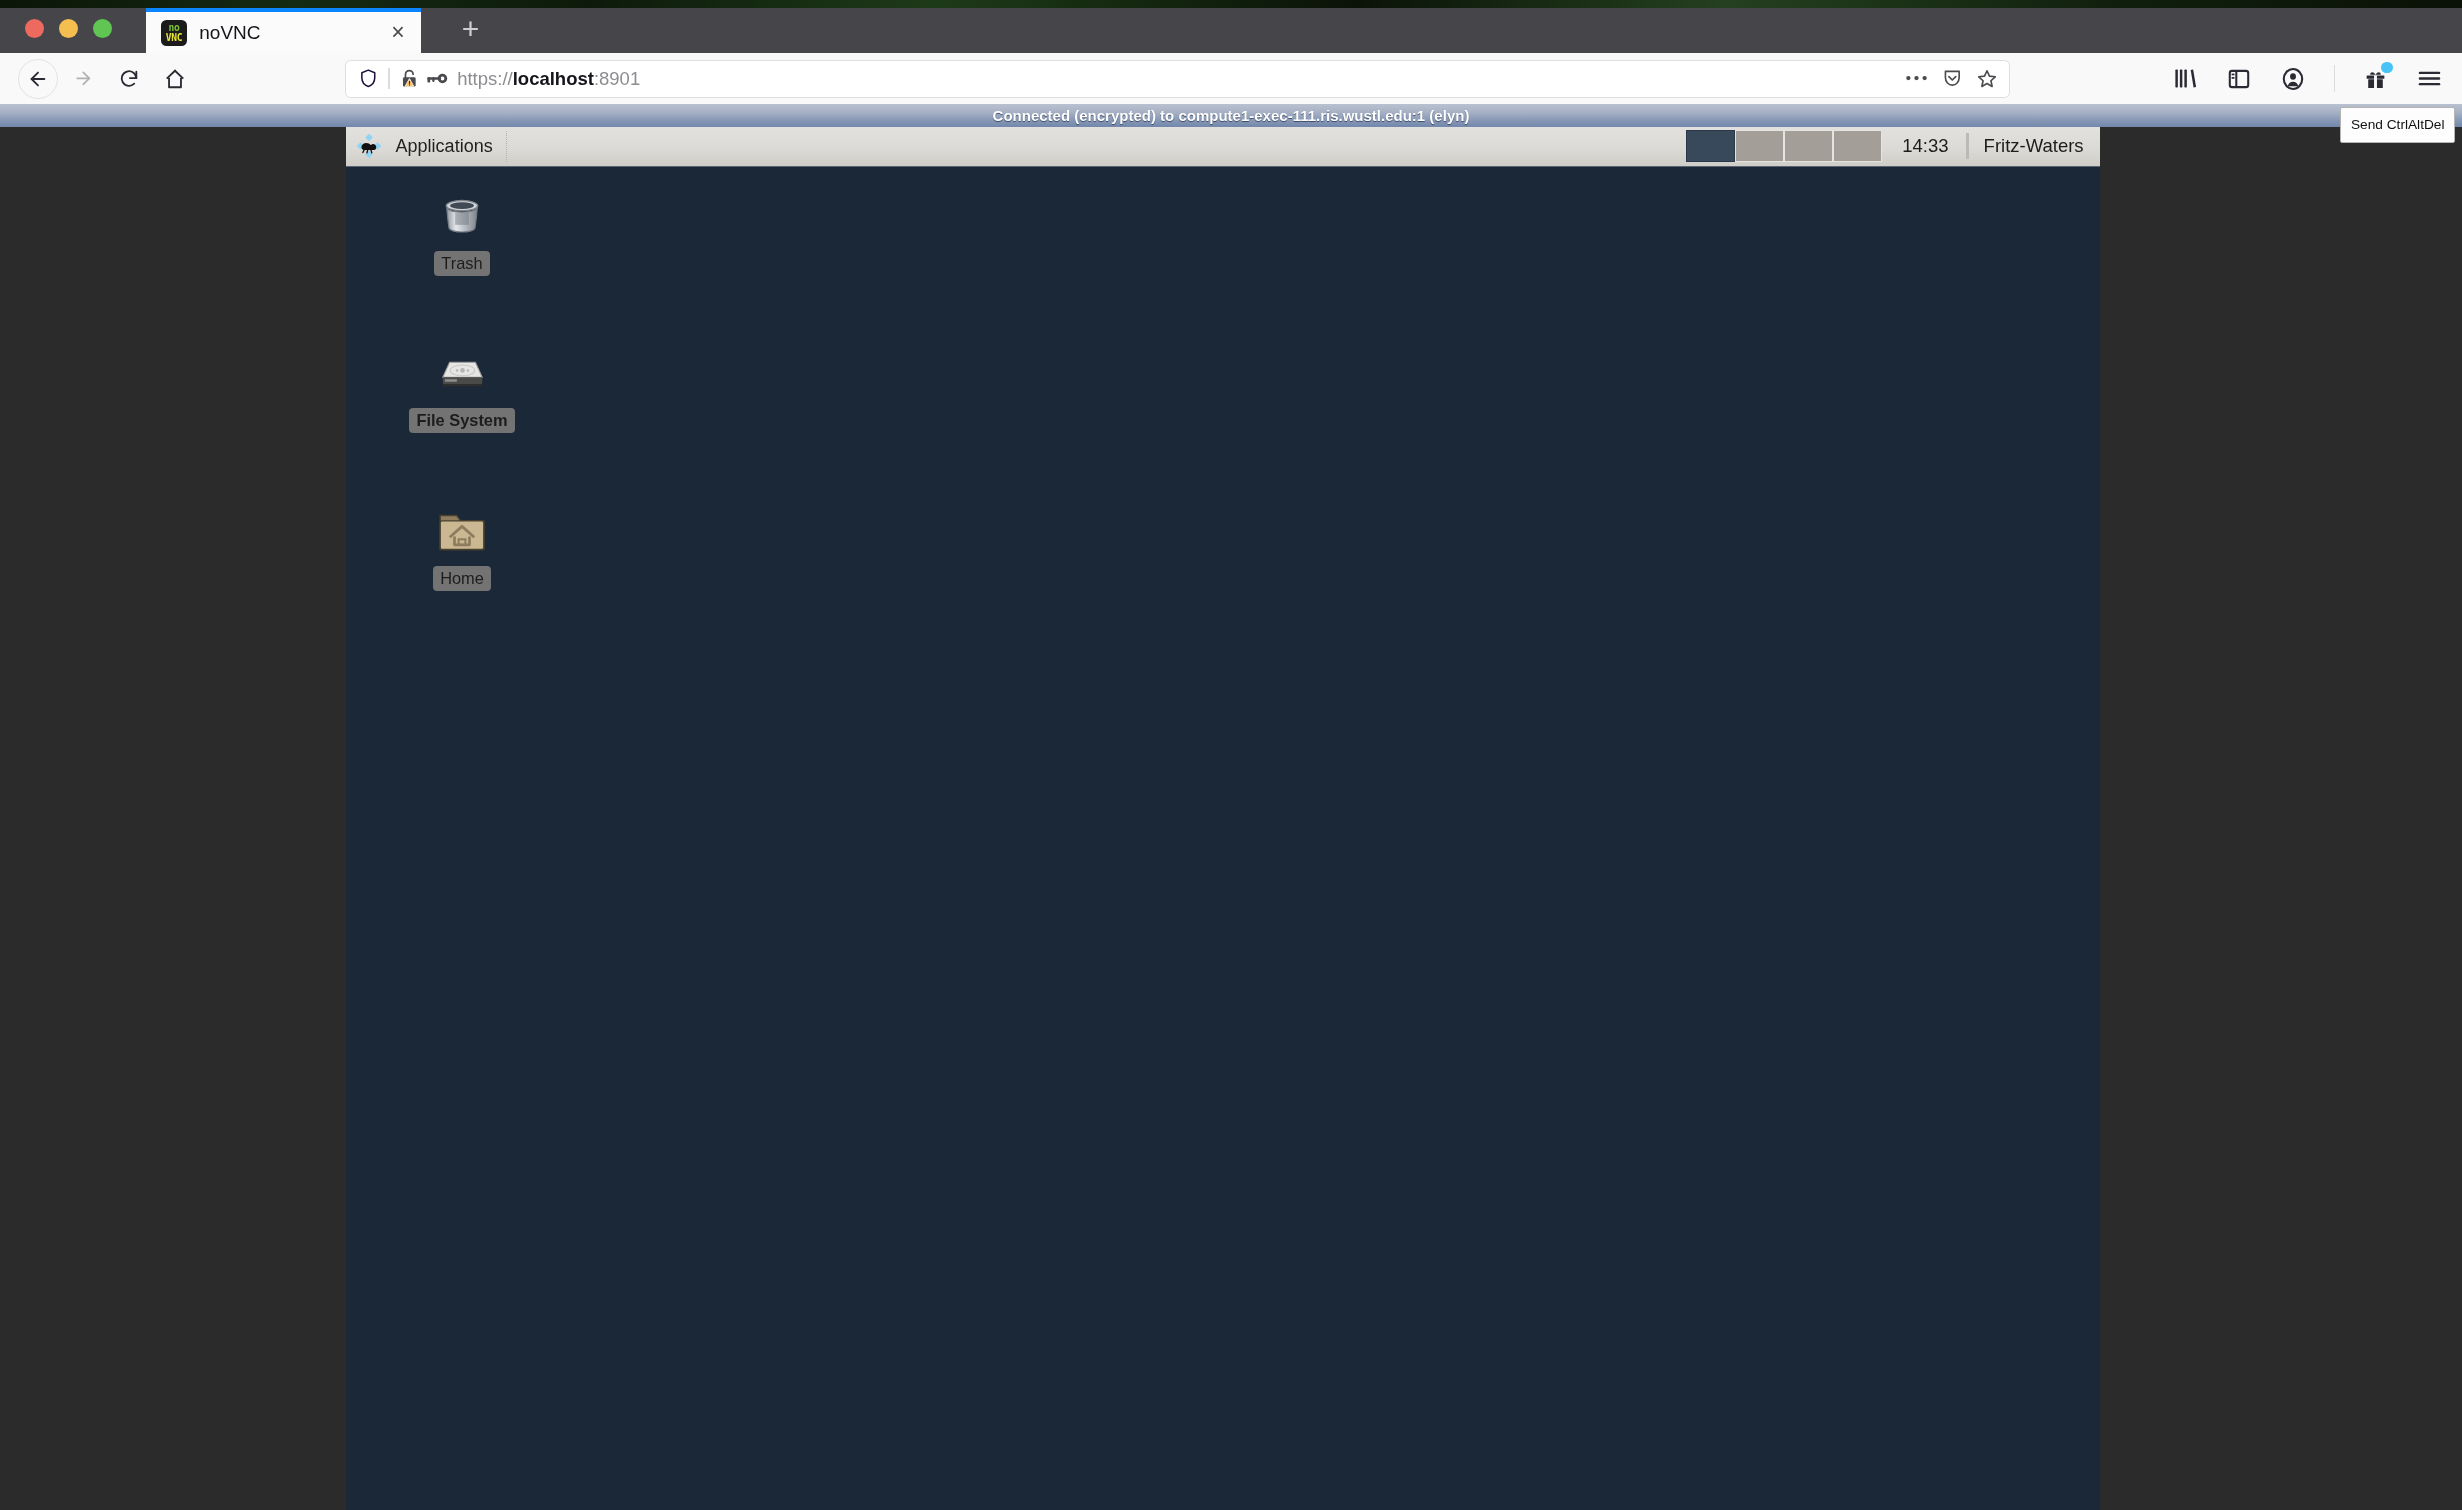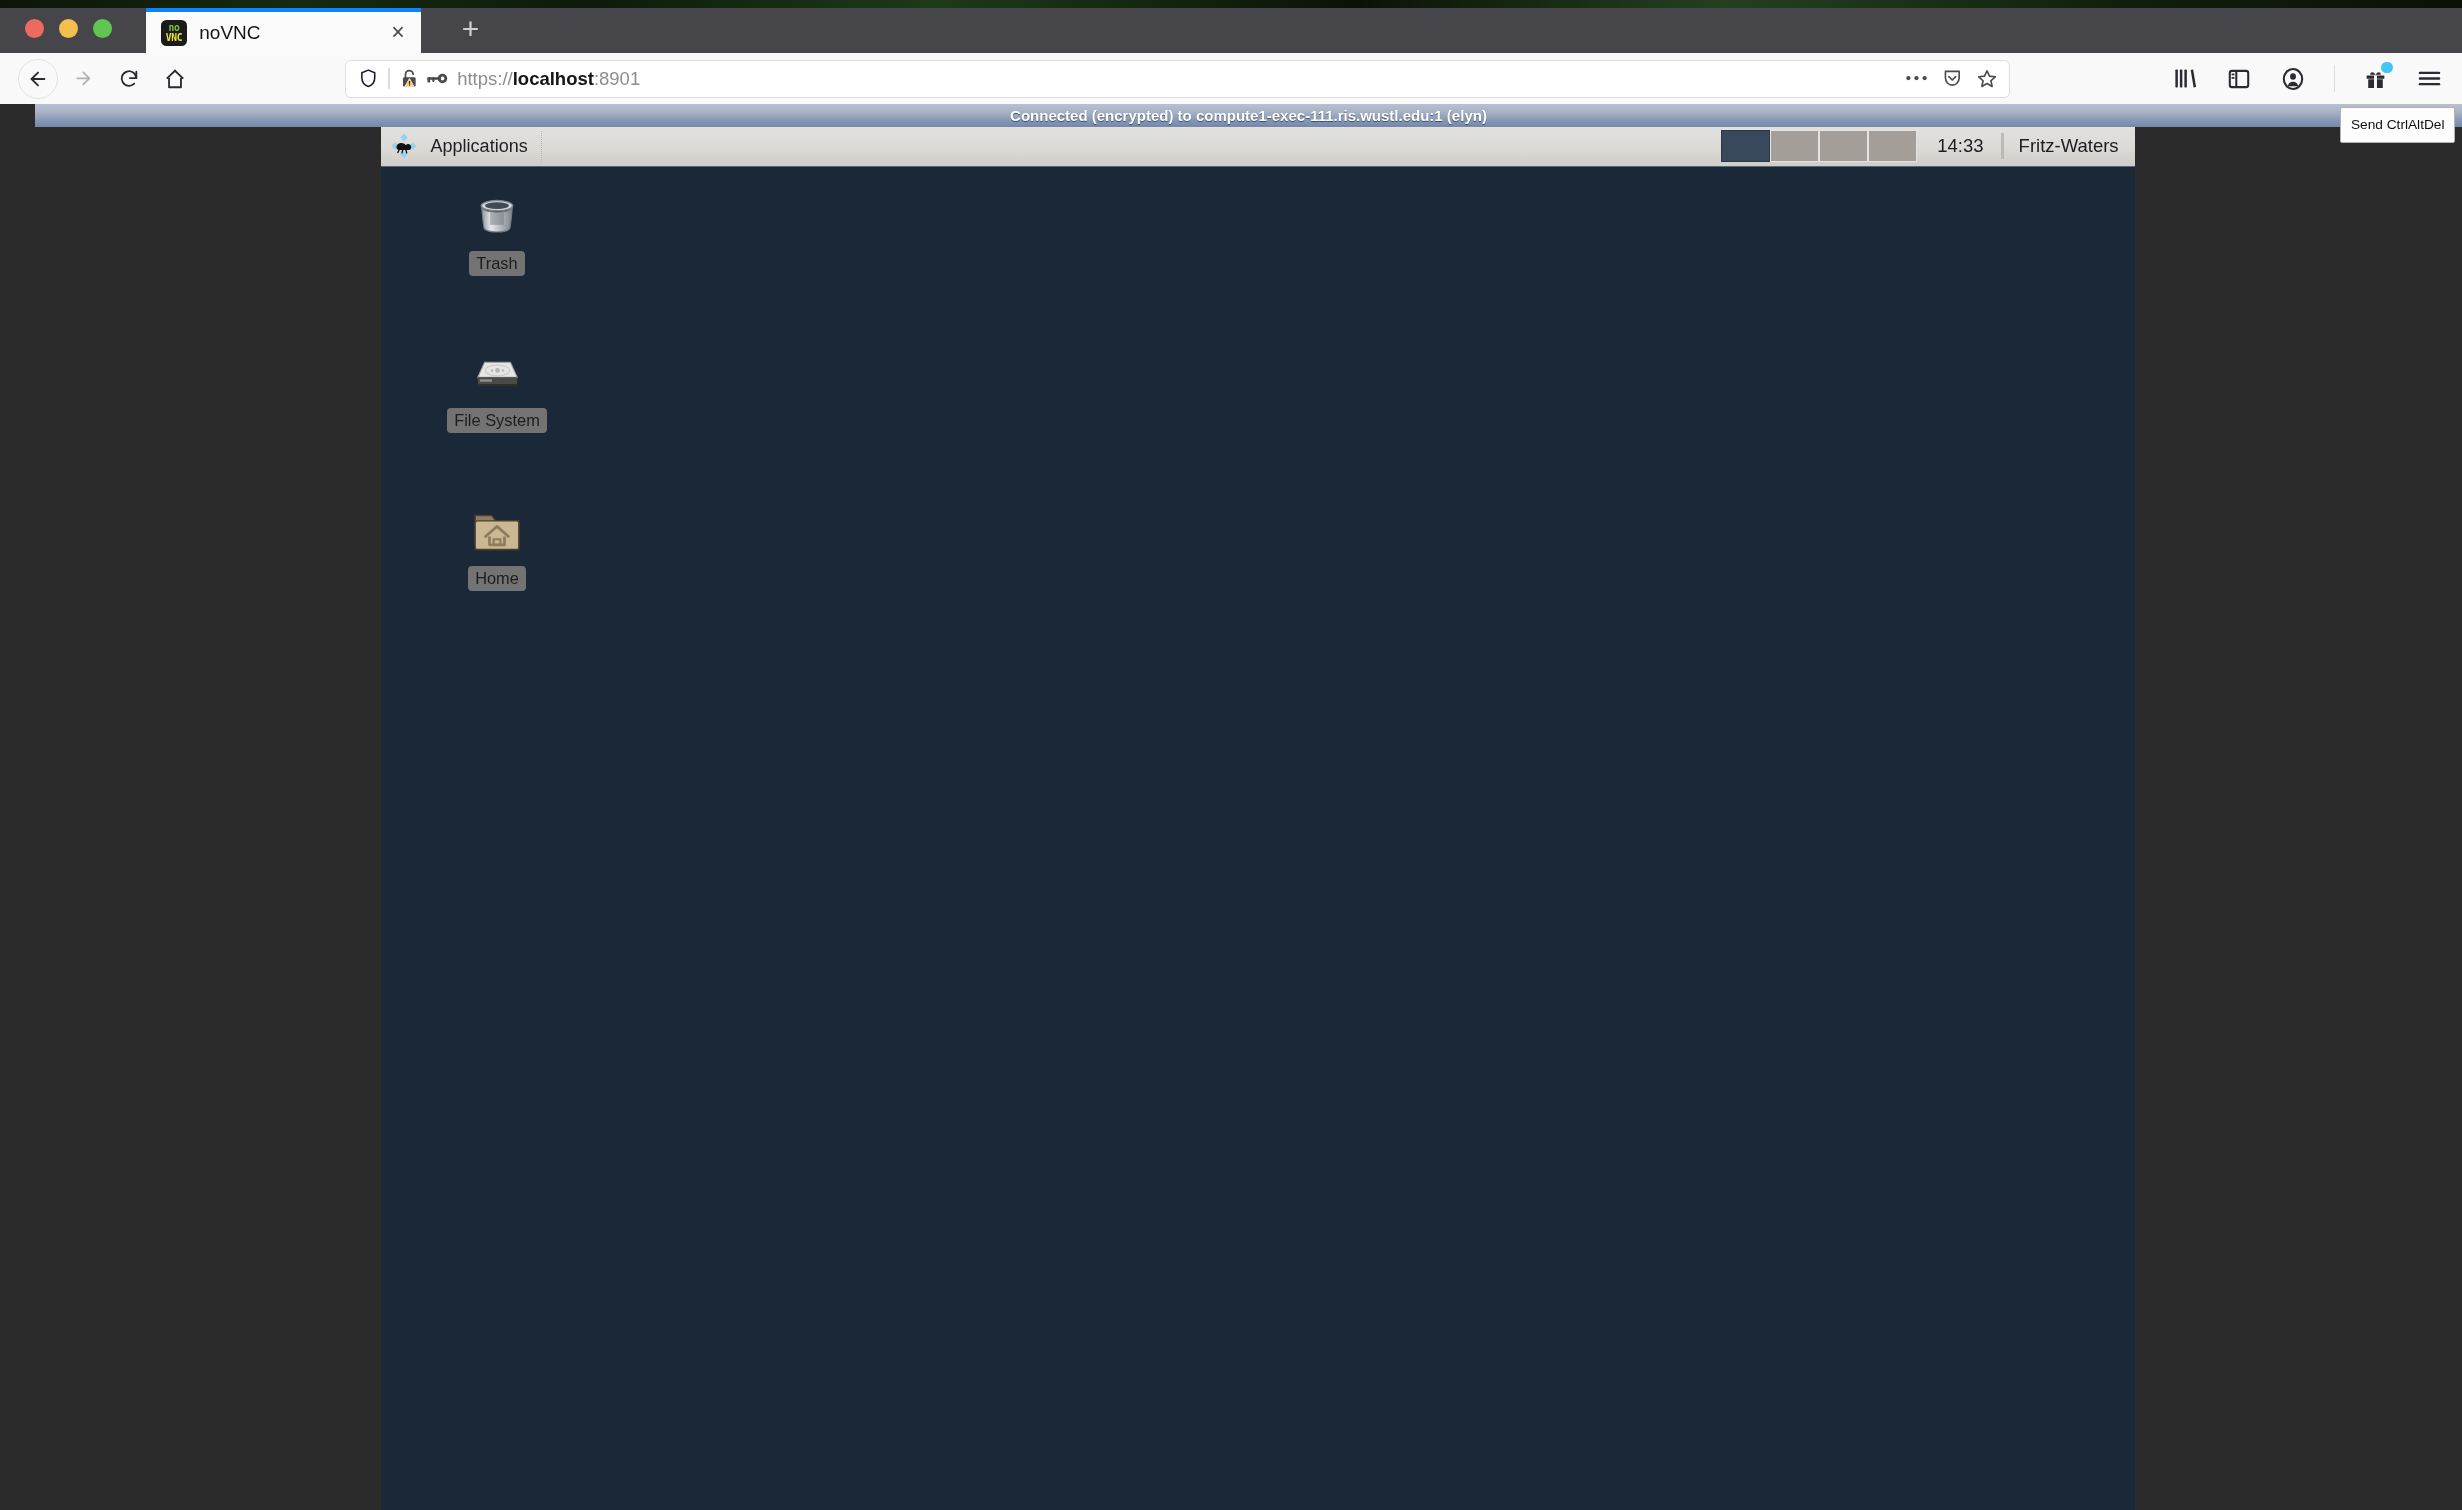--- a/index.html
+++ b/index.html
@@ -156,21 +156,20 @@
     border-radius: 50%;
     background: #45c4f5;
   }
 
   
   .page {
     flex: 1 1 auto;
     background: #2b2b2b;
     position: relative;
     overflow: hidden;
-    margin-left: 35px;
   }
 
   .vnc-status {
     position: absolute;
     left: 0; top: 0; right: 0;
     height: 22.6px;
     background: linear-gradient(180deg, #b9c1d0 0%, #a8b2c5 35%, #8697b6 72%, #7287ab 100%);
     display: flex;
     align-items: center;
     justify-content: center;
@@ -481,21 +480,21 @@
             </defs>
             <ellipse cx="38" cy="20" rx="23" ry="7.5" fill="#cfd4d9" stroke="#7d8389" stroke-width="2"></ellipse>
             <ellipse cx="38" cy="20" rx="17.5" ry="5" fill="#414a54"></ellipse>
             <path d="M15.5 20.5c1 13 2.5 26 3.5 32 .6 3.5 9 6 19 6s18.4-2.5 19-6c1-6 2.5-19 3.5-32 0 6-9.5 9-22.5 9s-22.5-3-22.5-9z" fill="url(#tg)" stroke="#767c83" stroke-width="1.6"></path>
             <rect x="28" y="30" width="20" height="18" fill="#6d757d" opacity=".5"></rect>
           </svg>
         </span>
         <span class="di-label">Trash</span>
       </div>
 
-      <div class="desktop-icon" style="left:58px; top:219px;">
+      <div class="desktop-icon" style="left:58px; top:219px;font-weight:bold;">
         <span class="di-glyph">
           <svg width="53" height="41" viewBox="0 0 78 60">
             <path d="M10 34L20 12h38l10 22z" fill="#e6e6e4" stroke="#9b9b98" stroke-width="1.6"></path>
             <ellipse cx="39" cy="24" rx="18" ry="8" fill="none" stroke="#c9c9c6" stroke-width="1.6"></ellipse>
             <circle cx="39" cy="24" r="3.4" fill="#b5b5b2"></circle>
             <circle cx="31" cy="24" r="1.8" fill="#b5b5b2"></circle>
             <circle cx="47" cy="24" r="1.8" fill="#b5b5b2"></circle>
             <rect x="10" y="34" width="58" height="10" rx="1.6" fill="#4a4a48"></rect>
             <rect x="13" y="37" width="18" height="3.6" rx="1" fill="#8e8e8b"></rect>
             <rect x="10" y="44" width="58" height="3.4" fill="#2e2e2c"></rect>

